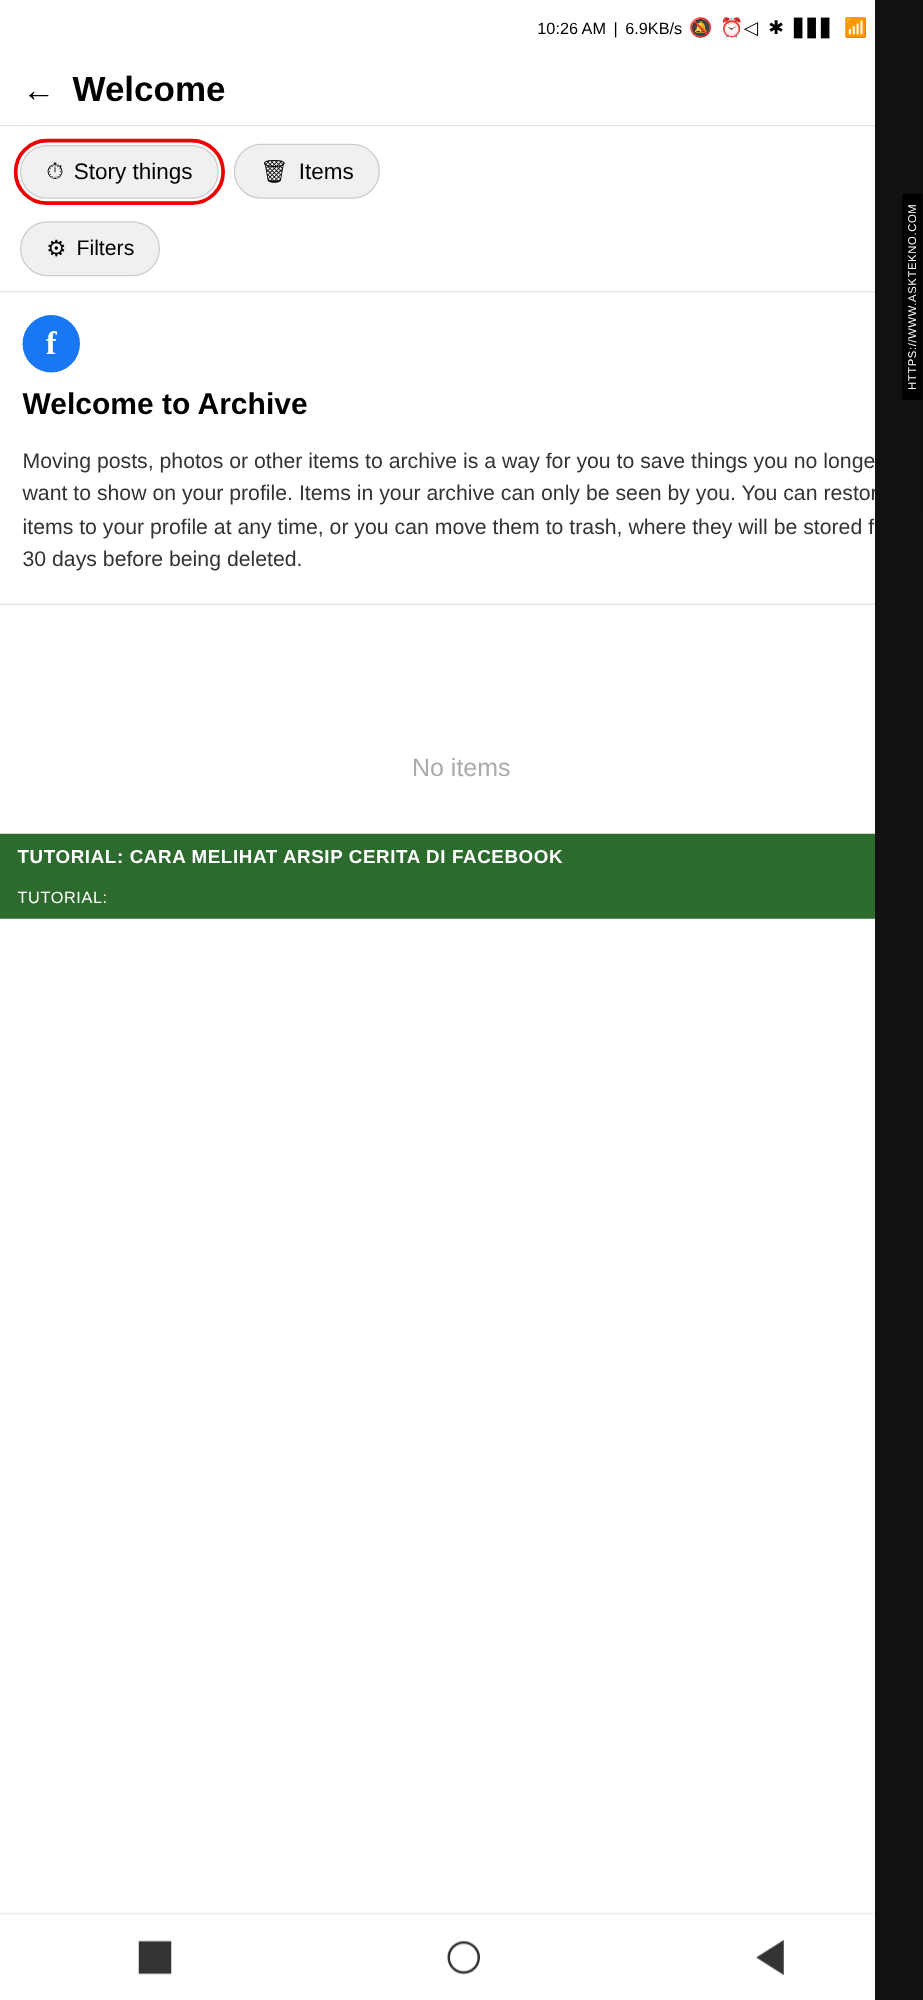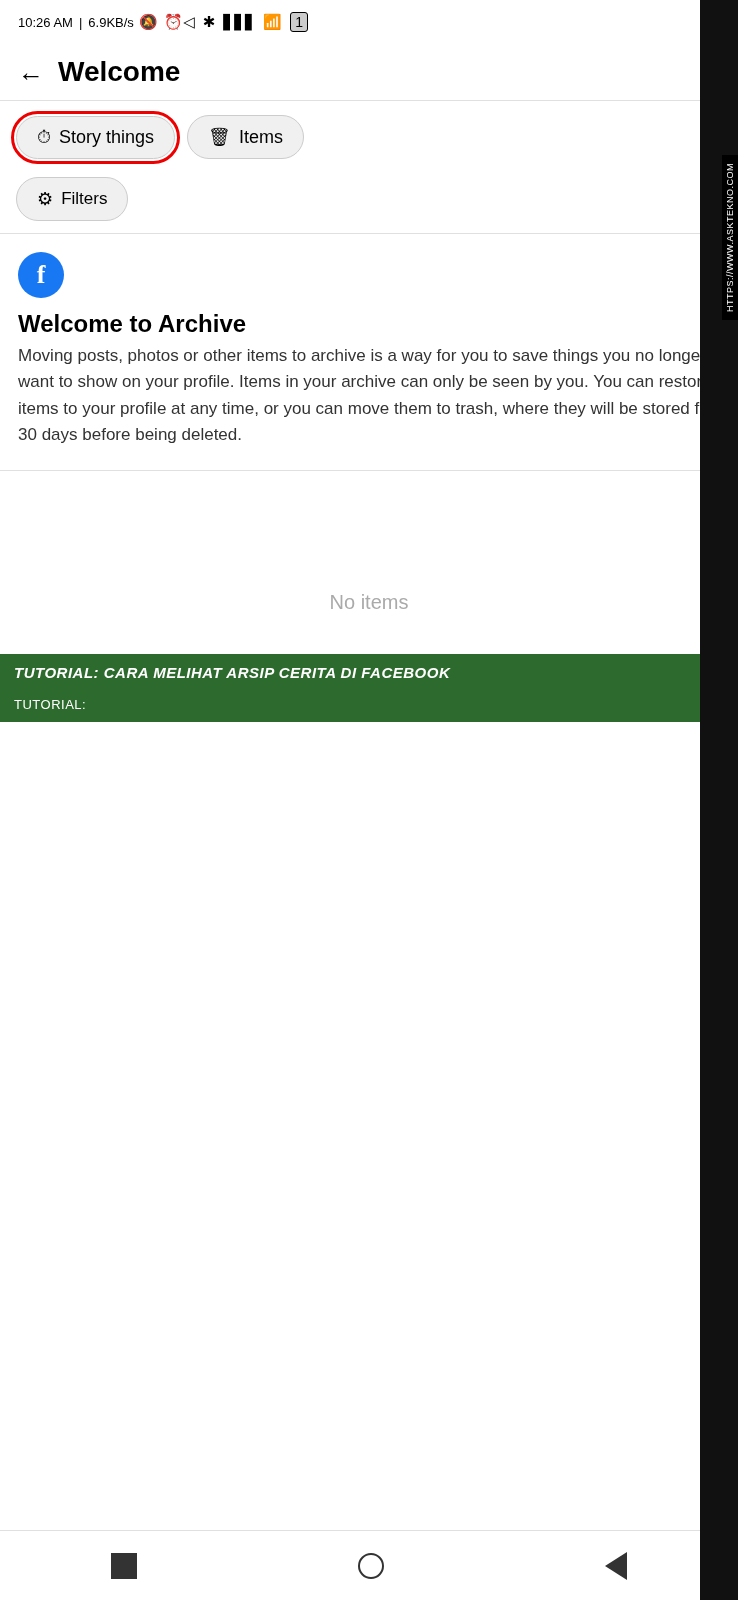--- a/index.html
+++ b/index.html
@@ -9,21 +9,21 @@
       min-height: 1600px;
       background: #fff;
       font-family: -apple-system, 'Helvetica Neue', Arial, sans-serif;
       position: relative;
       overflow-x: hidden;
     }
 
     
     .status-bar {
       display: flex;
-      justify-content: flex-start;
+      justify-content: flex-end;
       align-items: center;
       padding: 8px 18px 8px 18px;
       background: #fff;
       height: 44px;
     }
     .status-left {
       font-size: 13px;
       font-weight: 500;
       color: #000;
       display: flex;
@@ -135,21 +135,21 @@
       color: #fff;
       font-size: 26px;
       font-weight: 900;
       line-height: 1;
       font-family: Georgia, serif;
     }
     .welcome-title {
       font-size: 24px;
       font-weight: 700;
       color: #000;
-      margin-bottom: 5px;
+      margin-bottom: 18px;
     }
     .welcome-desc {
       font-size: 17px;
       color: #333;
       line-height: 1.55;
     }
     .close-btn {
       position: absolute;
       top: 16px;
       right: 16px;
@@ -183,21 +183,20 @@
       padding: 10px 14px;
       margin: 0 0 0 0;
     }
     .tutorial-banner-text {
       color: #fff;
       font-size: 15px;
       font-weight: 700;
       letter-spacing: 0.5px;
       text-transform: uppercase;
       display: block;
-      font-style: italic;
     }
     .tutorial-banner-sub {
       color: #fff;
       font-size: 13px;
       font-weight: 400;
       letter-spacing: 0.5px;
       text-transform: uppercase;
       margin-top: 16px;
       display: block;
     }

